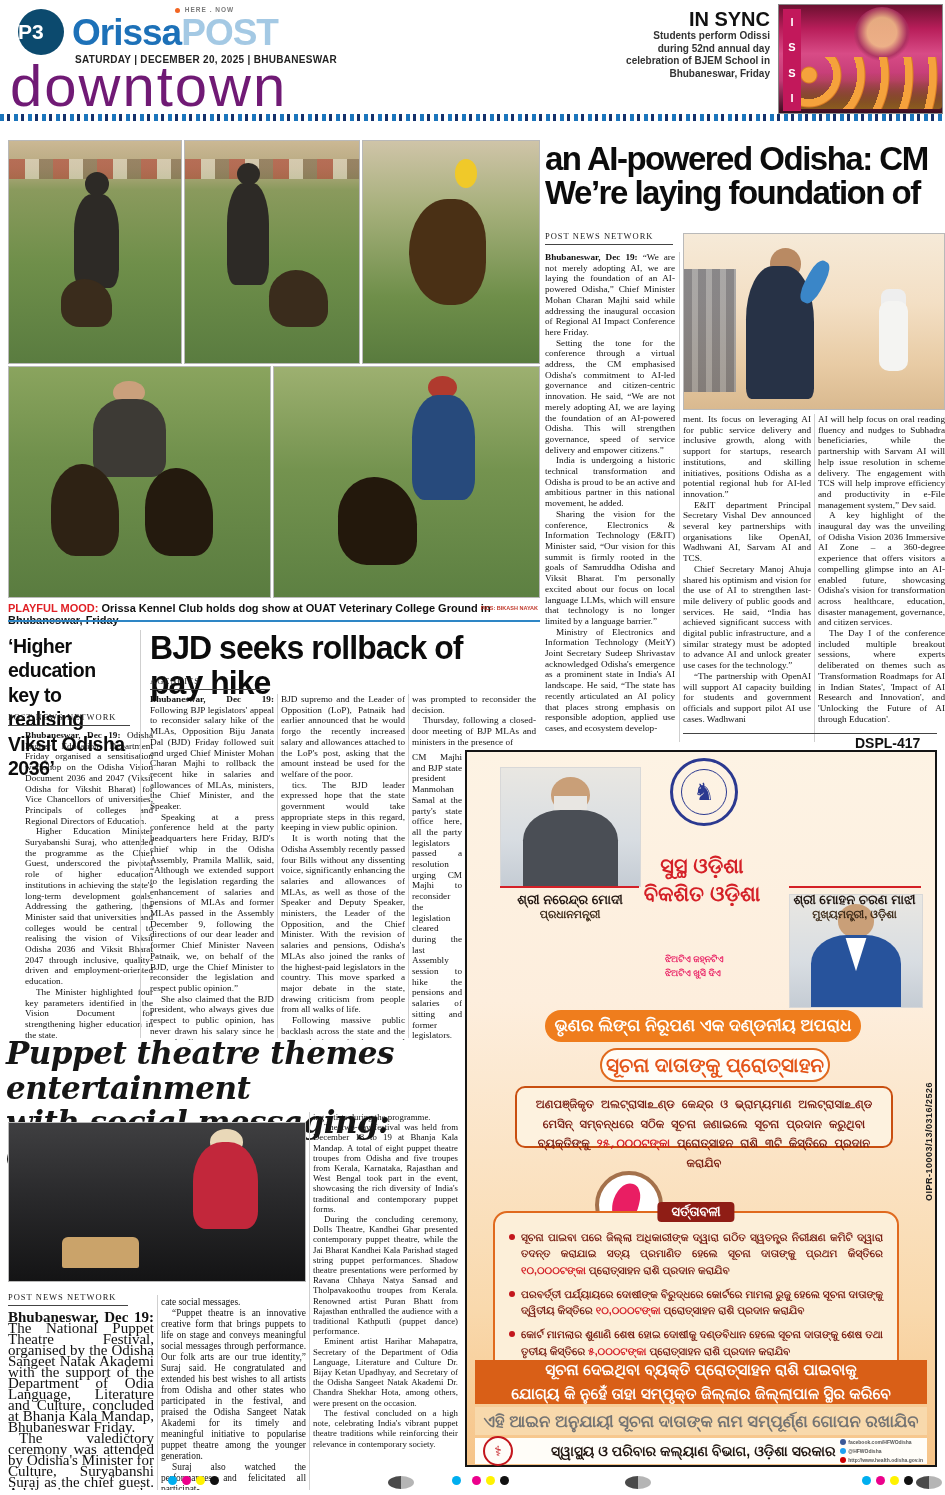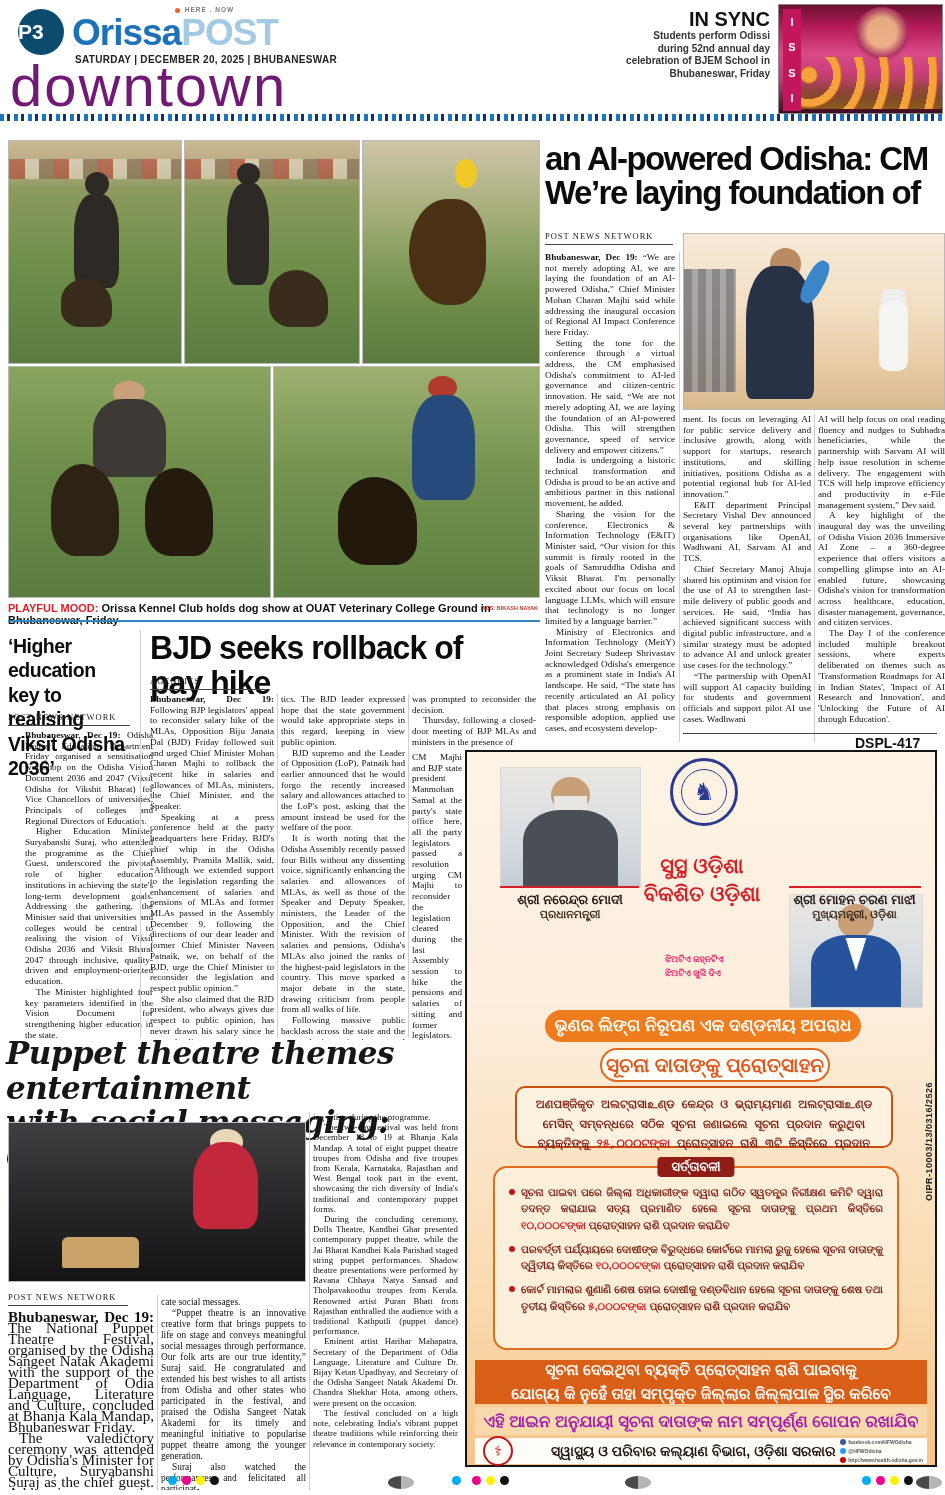--- a/index.html
+++ b/index.html
@@ -93,29 +93,29 @@
   .face-eye{position:absolute;top:26px;width:16px;height:9px;border-radius:50%;background:#fff;border:1.5px solid #111;}
   .face-band{position:absolute;left:0;top:44px;width:120px;height:18px;background:#8b4f26;border-radius:50% 50% 40% 40%/90% 90% 30% 30%;}
   .face-bow{position:absolute;top:40px;width:10px;height:14px;background:#f2901d;clip-path:polygon(0 0,100% 0,20% 50%,100% 100%,0 100%,80% 50%);}
   .ad-banner1{background:#ef7d1d;border-radius:18px;color:#fff;font:800 17px "Liberation Sans",sans-serif;
               display:flex;align-items:center;justify-content:center;}
   .ad-banner2{background:#fffdf7;border:2.5px solid #e06a1e;border-radius:17px;color:#e4551a;
               font:800 20px "Liberation Sans",sans-serif;display:flex;align-items:center;justify-content:center;}
   .ad-intro{border:2px solid #c94f10;border-radius:10px;background:#fdf2df;color:#7a1f14;
             font:700 11.5px "Liberation Sans",sans-serif;text-align:center;line-height:1.7;padding:7px 10px;box-sizing:border-box;}
   .amount{color:#d42027;font-weight:800;}
-  .terms{border:2.5px solid #e06a1e;border-radius:14px;background:#fcefd9;box-sizing:border-box;padding:16px 14px 22px;}
+  .terms{border:2.5px solid #e06a1e;border-radius:14px;background:#fcefd9;box-sizing:border-box;padding:16px 14px 22px;margin-top:45px;}
   .terms-label{position:absolute;left:50%;transform:translateX(-50%);top:-11px;background:#8f1d15;color:#fff;
                font:800 13px "Liberation Sans",sans-serif;padding:2px 14px;border-radius:4px;}
   .term-item{font:700 10.5px "Liberation Sans",sans-serif;color:#7a1f14;line-height:1.55;margin-bottom:8px;
              padding-left:12px;position:relative;text-align:justify;}
   .term-item::before{content:"";position:absolute;left:0;top:5px;width:6px;height:6px;border-radius:50%;background:#c3161c;}
   .ad-band-orange{background:#d95f17;color:#fff;font:800 15.5px "Liberation Sans",sans-serif;
                   text-align:center;line-height:1.55;display:flex;flex-direction:column;justify-content:center;}
-  .ad-band-peach{background:#f8d9ac;color:#a21caf;font:800 16.5px "Liberation Sans",sans-serif;
+  .ad-band-peach{background:#f8d9ac;color:#737373;font:800 16.5px "Liberation Sans",sans-serif;
                  display:flex;align-items:center;justify-content:center;}
   .ad-footer{background:#fffdf8;display:flex;align-items:center;}
   .health-logo{width:26px;height:26px;border-radius:50%;border:2.5px solid #c3161c;color:#c3161c;
                display:flex;align-items:center;justify-content:center;font-size:14px;}
   .dept-text{font:800 14px "Liberation Sans",sans-serif;color:#201510;}
   .social{font:700 5px "Liberation Sans",sans-serif;color:#555;line-height:1.8;}
   .soc-dot{display:inline-block;width:6px;height:6px;border-radius:50%;margin-right:2px;vertical-align:middle;}
   .oipr{writing-mode:vertical-rl;transform:rotate(180deg);font:800 9px "Liberation Sans",sans-serif;color:#222;letter-spacing:.5px;}
   
   .regdot{width:9px;height:9px;border-radius:50%;display:inline-block;}
@@ -236,22 +236,22 @@
 
   <div class="abs hl" style="left:150px;top:630px;width:392px;font-size:34px;letter-spacing:-1px;transform:scaleX(.94);transform-origin:left;">BJD seeks rollback of pay hike</div>
   <div class="abs byline" style="left:150px;top:676px;width:120px;">AGENCIES</div>
   <div class="abs body-text" style="left:150px;top:694px;width:124px;height:346px;">
     <p><span class="lead">Bhubaneswar, Dec 19: </span><span>Following BJP legislators' appeal to reconsider salary hike of the MLAs, Opposition Biju Janata Dal (BJD) Friday followed suit and urged Chief Minister Mohan Charan Majhi to rollback the recent hike in salaries and allowances of MLAs, ministers, the Chief Minister, and the Speaker.</span></p>
     <p>Speaking at a press conference held at the party headquarters here Friday, BJD's chief whip in the Odisha Assembly, Pramila Mallik, said, “Although we extended support to the legislation regarding the enhancement of salaries and pensions of MLAs and former MLAs passed in the Assembly December 9, following the directions of our dear leader and former Chief Minister Naveen Patnaik, we, on behalf of the BJD, urge the Chief Minister to reconsider the legislation and respect public opinion.”</p>
     <p>She also claimed that the BJD president, who always gives due respect to public opinion, has never drawn his salary since he entered poli-</p>
   </div>
   <div class="abs gutter" style="left:277px;top:694px;height:344px;"></div>
   <div class="abs body-text" style="left:281px;top:694px;width:124px;height:346px;">
+    <p>BJD supremo and the Leader of Opposition (LoP), Patnaik had earlier announced that he would forgo the recently increased salary and allowances attached to the LoP's post, asking that the amount instead be used for the welfare of the poor.</p>
     <p>tics. The BJD leader expressed hope that the state government would take appropriate steps in this regard, keeping in view public opinion.</p>
-    <p>BJD supremo and the Leader of Opposition (LoP), Patnaik had earlier announced that he would forgo the recently increased salary and allowances attached to the LoP's post, asking that the amount instead be used for the welfare of the poor.</p>
     <p>It is worth noting that the Odisha Assembly recently passed four Bills without any dissenting voice, significantly enhancing the salaries and allowances of MLAs, as well as those of the Speaker and Deputy Speaker, ministers, the Leader of the Opposition, and the Chief Minister. With the revision of salaries and pensions, Odisha's MLAs also joined the ranks of the highest-paid legislators in the country. This move sparked a major debate in the state, drawing criticism from people from all walks of life.</p>
     <p>Following massive public backlash across the state and the reported ire of the central leadership, the ruling BJP</p>
   </div>
   <div class="abs gutter" style="left:408px;top:694px;height:344px;"></div>
   <div class="abs body-text" style="left:412px;top:694px;width:124px;height:56px;">
     <p>was prompted to reconsider the decision.</p>
     <p>Thursday, following a closed-door meeting of BJP MLAs and ministers in the presence of</p>
   </div>
   <div class="abs body-text" style="left:412px;top:752px;width:50px;height:290px;">
     <p>CM Majhi and BJP state president Manmohan Samal at the party's state office here, all the party legislators passed a resolution urging CM Majhi to reconsider the legislation cleared during the last Assembly session to hike the pensions and salaries of sitting and former legislators.</p>

